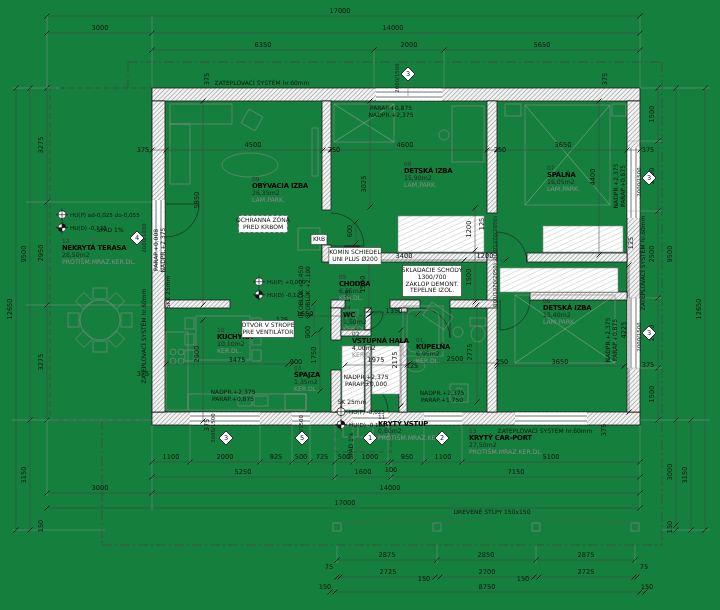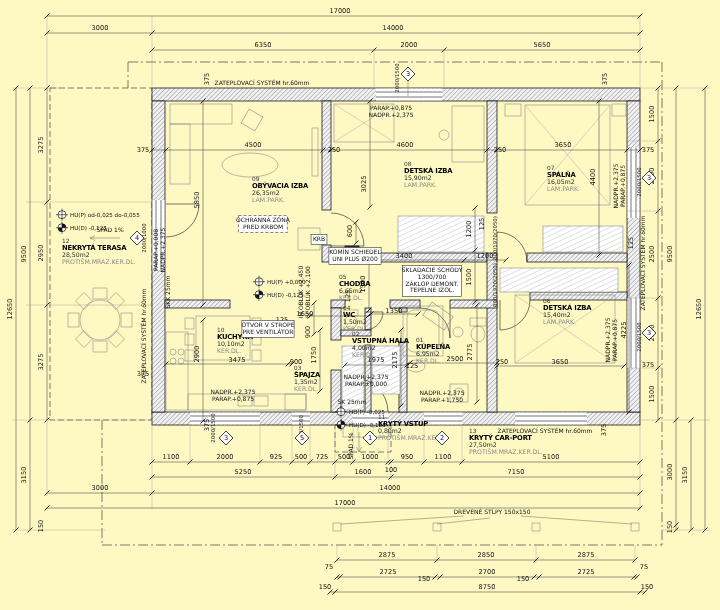--- a/index.html
+++ b/index.html
@@ -1,16 +1,16 @@
 <!DOCTYPE html>
 <html><head>
 <meta charset="utf-8">
 <style>
   html,body{margin:0;padding:0;background:#e8e8e8;}
-  #stage{position:relative;width:720px;height:610px;background:#fef9c3;overflow:hidden;
+  #stage{position:relative;width:720px;height:610px;background:#15803d;overflow:hidden;
          font-family:"DejaVu Sans", sans-serif;}
   svg text{font-family:"DejaVu Sans", sans-serif;}
   .dim{font-size:6.6px;fill:#111;}
   .spec{font-size:5.4px;fill:#222;}
   .anno{font-size:6px;fill:#111;}
   .room-num{font-size:5.8px;fill:#333;}
   .room-name{font-size:6.8px;font-weight:bold;fill:#000;letter-spacing:-0.2px;}
   .room-area{font-size:6.2px;fill:#222;}
   .room-floor{font-size:6.2px;fill:#8a8a8a;}
   .mark{font-size:6.6px;fill:#111;}

